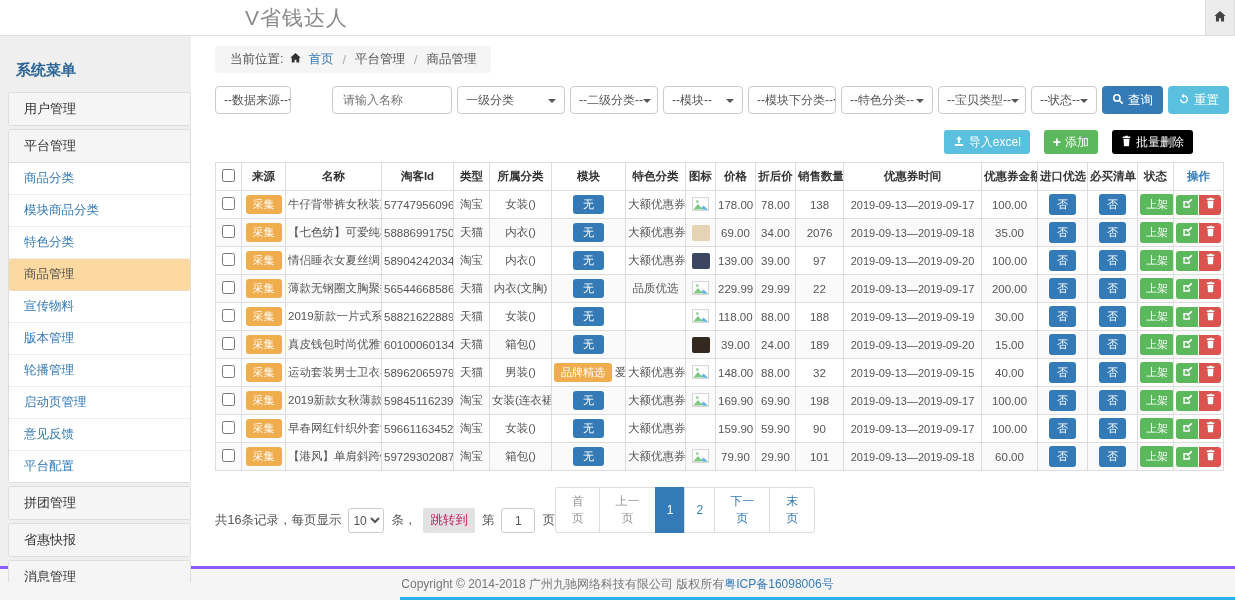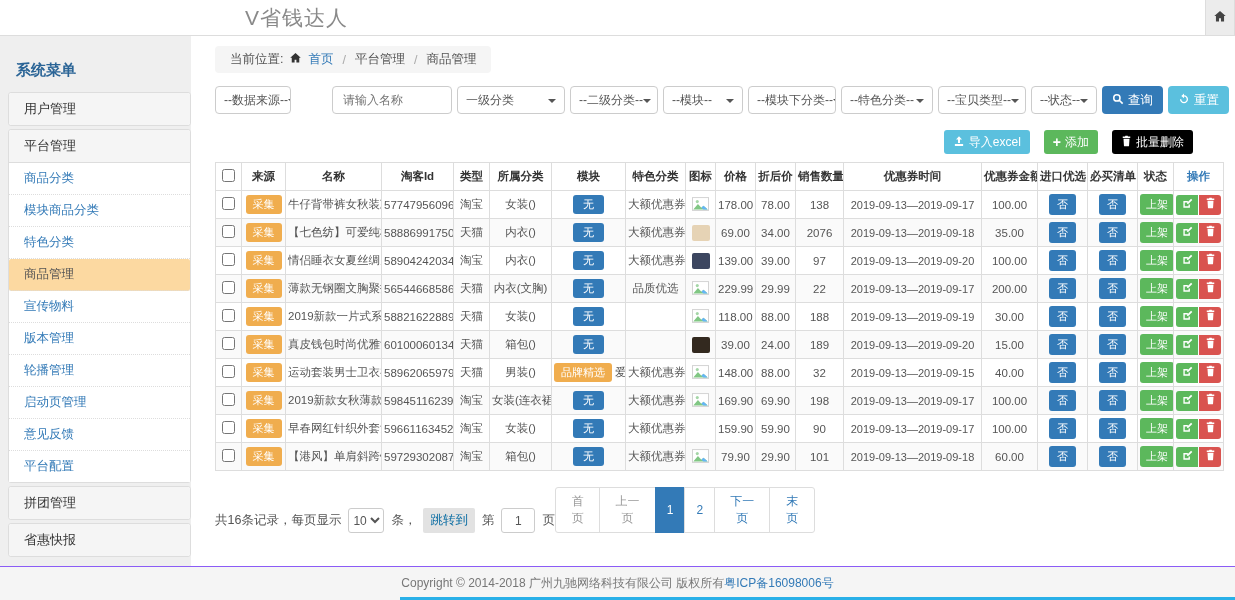--- a/index.html
+++ b/index.html
@@ -59,31 +59,31 @@
   .opwrap{display:inline-flex}
   .opbtn{display:inline-flex;align-items:center;justify-content:center;width:22px;height:20px;border:none;cursor:pointer}
   .opbtn.edit{background:#5cb85c;border-radius:3px 0 0 3px;margin-right:1px}
   .opbtn.del{background:#d9534f;border-radius:0 3px 3px 0}
   .thumb{display:inline-block;width:18px;height:16px;border-radius:2px;vertical-align:middle}
 
   
   .pager{display:flex;align-items:flex-end;justify-content:space-between;margin-top:16px;font-size:12.5px;color:#555;width:600px}
   .pager-left{display:flex;align-items:center;gap:4px;white-space:nowrap}
   .pp-select{height:25px;border:1px solid #ccc;border-radius:3px;font-size:12px;color:#555;background:#fff;margin:0 3px}
-  .jump-chip{background:#e2e2e2;padding:4px 7px;border-radius:2px;cursor:pointer;color:#0369a1;margin:0 3px}
+  .jump-chip{background:#e2e2e2;padding:4px 7px;border-radius:2px;cursor:pointer;color:#be185d;margin:0 3px}
   .jump-input{width:34px;height:25px;border:1px solid #ccc;border-radius:3px;text-align:center;font-size:12px;color:#555;margin:0 3px}
   .pager-right{display:flex}
   .pg-btn{border:1px solid #ddd;padding:5px 11px;margin-left:-1px;background:#fff;color:#337ab7;font-size:12px;cursor:pointer}
   .pg-btn:first-child{border-radius:3px 0 0 3px;margin-left:0}
   .pg-btn:last-child{border-radius:0 3px 3px 0}
   .pg-btn.disabled{color:#999;cursor:default}
   .pg-btn.active{background:#337ab7;border-color:#337ab7;color:#fff}
 
   
-  .footer{position:absolute;left:0;right:0;bottom:0;height:34px;background:#f5f5f5;border-top:1px solid #8b5cf6;display:flex;align-items:center;justify-content:center;font-size:12px;color:#777;z-index:2;gap:0}
+  .footer{position:absolute;left:0;right:0;bottom:0;height:34px;background:#f5f5f5;border-top:3px solid #8b5cf6;display:flex;align-items:center;justify-content:center;font-size:12px;color:#777;z-index:2;gap:0}
   .footer .link{color:#337ab7;cursor:pointer}
   .blue-strip{position:absolute;bottom:0;left:400px;right:0;height:3px;background:#29b0e8;z-index:5}
 </style>
 </head>
 <body>
 
 <div class="header">
   <div class="header-title">V省钱达人</div>
   <div class="header-right">
     <div class="home-btn">
@@ -115,20 +115,23 @@
           <div class="sb-item">启动页管理</div>
           <div class="sb-item">意见反馈</div>
           <div class="sb-item">平台配置</div>
         </div>
       </div>
       <div class="sb-panel">
         <div class="sb-head">拼团管理</div>
       </div>
       <div class="sb-panel">
         <div class="sb-head">省惠快报</div>
+      </div>
+      <div class="sb-panel">
+        <div class="sb-head">消息管理</div>
       </div>
     </div>
 </div>
 
 <div class="main">
   <div class="breadcrumb">
     <span>当前位置:</span>
     <span>
       <svg width="13" height="12" viewBox="0 0 16 16">
           <path fill="#333" d="M8 1.2 1 7.5h2V14h3.8v-3.8h2.4V14H13V7.5h2z"></path>

